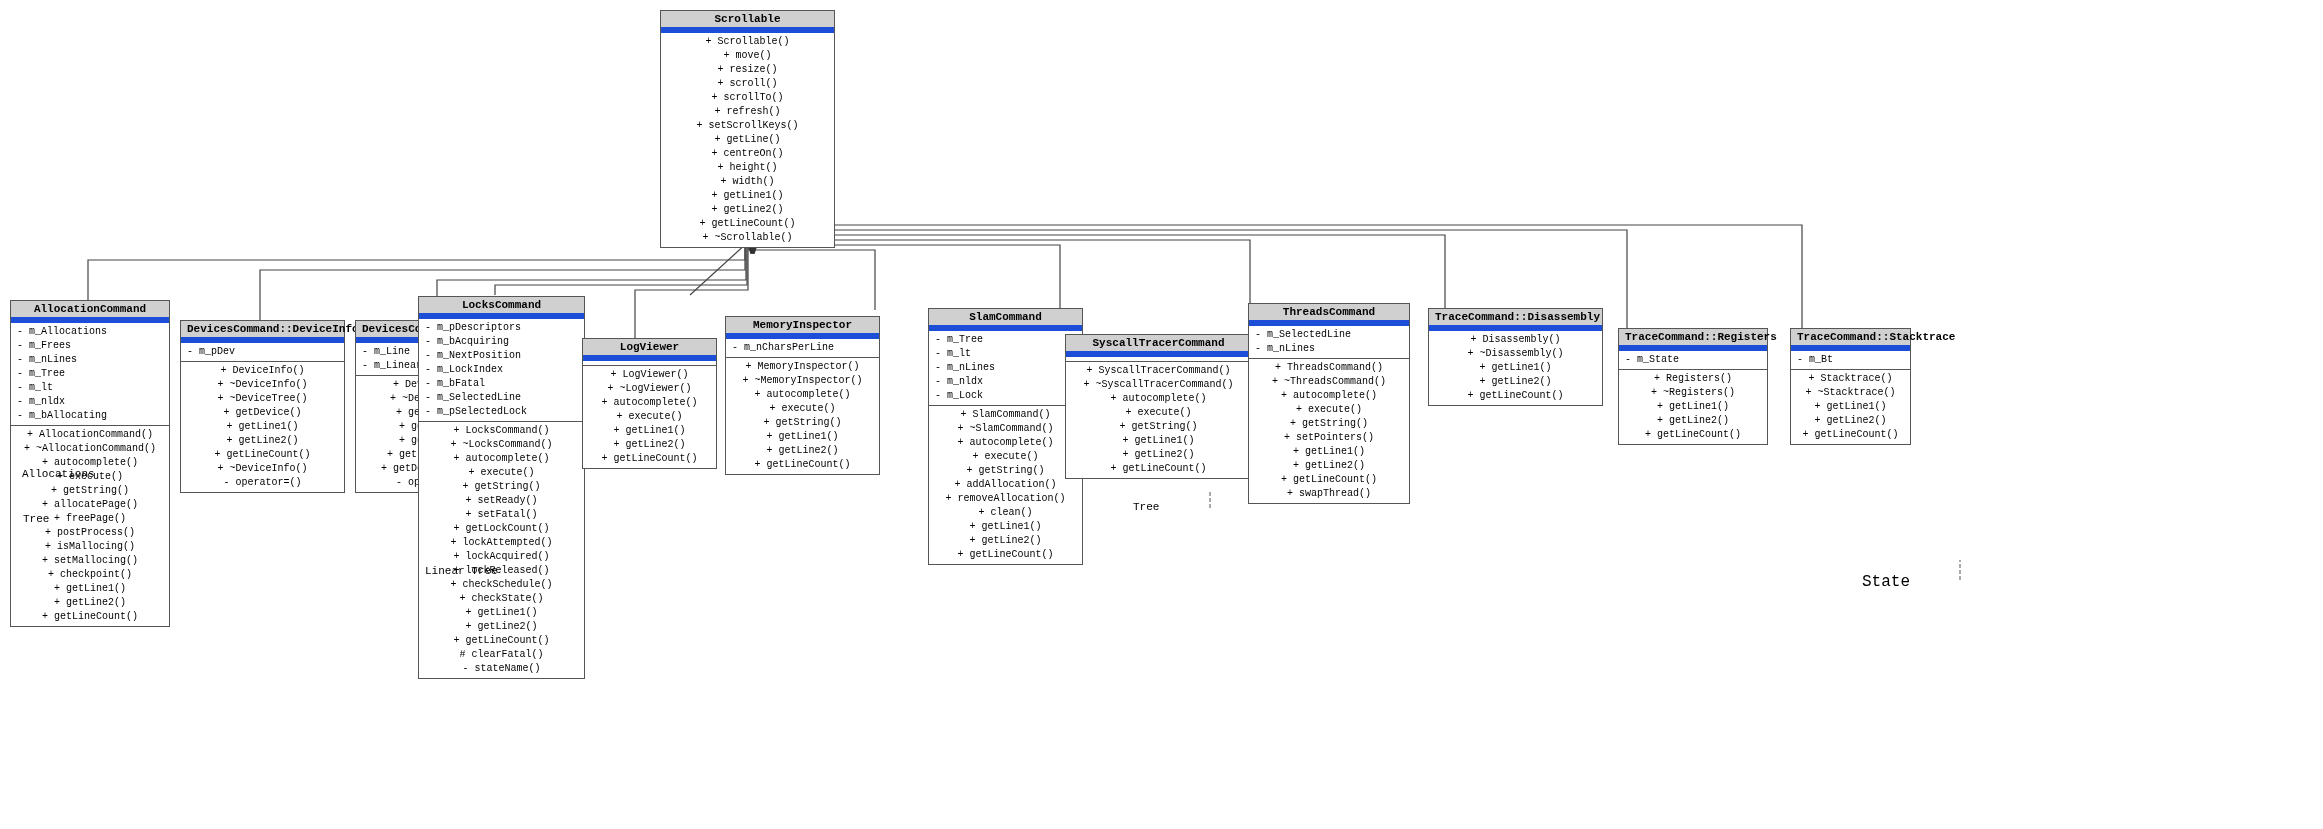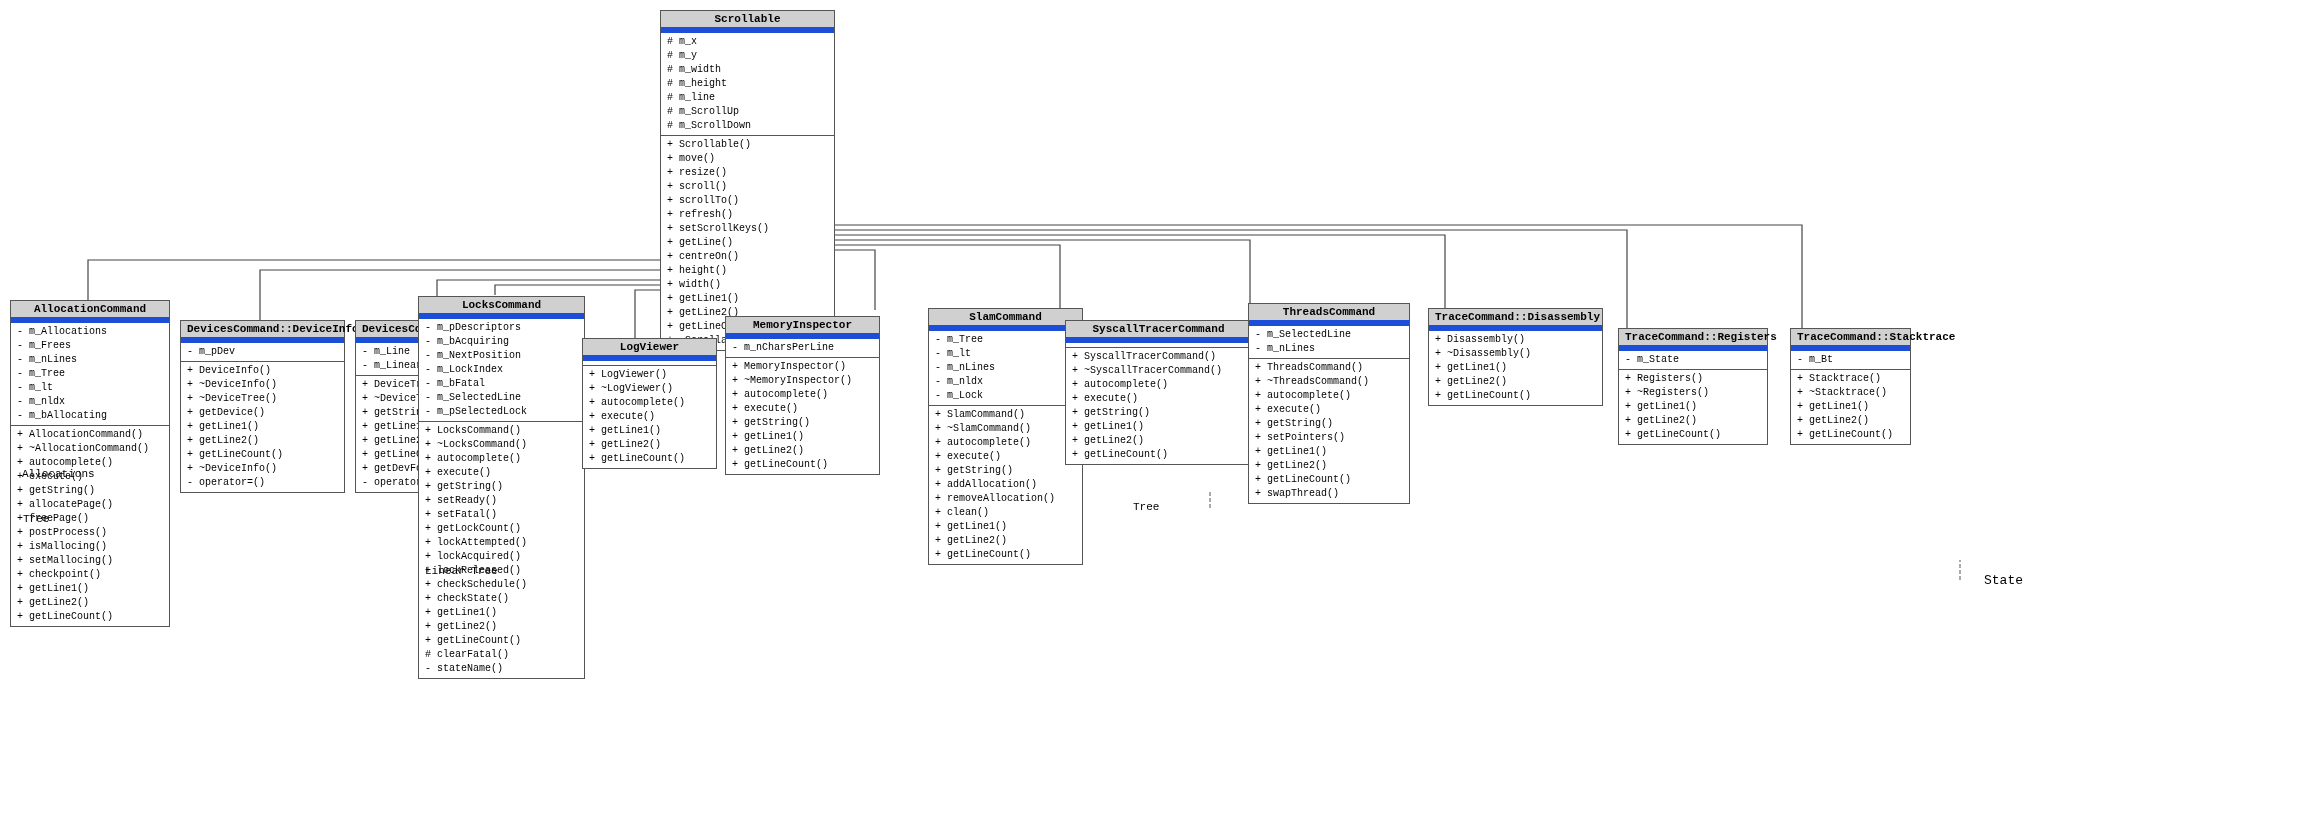--- a/index.html
+++ b/index.html
@@ -32,20 +32,21 @@
       font-size: 11px;
     }
     .uml-box .box-section {
       border-bottom: 1px solid #555;
       padding: 2px 6px;
       font-size: 10px;
       line-height: 1.4;
     }
     .uml-box .box-section:last-child {
       border-bottom: none;
+      text-align: center;
     }
     .uml-box .box-section .item {
       white-space: nowrap;
     }
     svg.arrows {
       position: absolute;
       top: 0;
       left: 0;
       width: 2323px;
       height: 829px;
@@ -101,29 +102,20 @@
     <line x1="530" y1="572" x2="530" y2="550" stroke="#555" stroke-width="1" stroke-dasharray="4,2"></line>
 
     <line x1="1210" y1="508" x2="1210" y2="490" stroke="#555" stroke-width="1" stroke-dasharray="4,2"></line>
 
     <line x1="1960" y1="580" x2="1960" y2="560" stroke="#555" stroke-width="1" stroke-dasharray="4,2"></line>
   </svg>
 
   <div class="uml-box" style="left:660px; top:10px; width:175px;">
     <div class="box-title">Scrollable</div>
     <div class="box-section">
-      <div class="item"># m_x</div>
-      <div class="item"># m_y</div>
-      <div class="item"># m_width</div>
-      <div class="item"># m_height</div>
-      <div class="item"># m_line</div>
-      <div class="item"># m_ScrollUp</div>
-      <div class="item"># m_ScrollDown</div>
-    </div>
-    <div class="box-section">
       <div class="item">+ Scrollable()</div>
       <div class="item">+ move()</div>
       <div class="item">+ resize()</div>
       <div class="item">+ scroll()</div>
       <div class="item">+ scrollTo()</div>
       <div class="item">+ refresh()</div>
       <div class="item">+ setScrollKeys()</div>
       <div class="item">+ getLine()</div>
       <div class="item">+ centreOn()</div>
       <div class="item">+ height()</div>
@@ -281,21 +273,21 @@
       <div class="item">+ getString()</div>
       <div class="item">+ addAllocation()</div>
       <div class="item">+ removeAllocation()</div>
       <div class="item">+ clean()</div>
       <div class="item">+ getLine1()</div>
       <div class="item">+ getLine2()</div>
       <div class="item">+ getLineCount()</div>
     </div>
   </div>
 
-  <div class="uml-box" style="left:1065px; top:320px; width:187px;">
+  <div class="uml-box" style="left:1065px; top:334px; width:187px;">
     <div class="box-title">SyscallTracerCommand</div>
     <div class="box-section" style="min-height:4px;"></div>
     <div class="box-section">
       <div class="item">+ SyscallTracerCommand()</div>
       <div class="item">+ ~SyscallTracerCommand()</div>
       <div class="item">+ autocomplete()</div>
       <div class="item">+ execute()</div>
       <div class="item">+ getString()</div>
       <div class="item">+ getLine1()</div>
       <div class="item">+ getLine2()</div>
@@ -359,15 +351,15 @@
       <div class="item">+ getLine1()</div>
       <div class="item">+ getLine2()</div>
       <div class="item">+ getLineCount()</div>
     </div>
   </div>
 
   <div style="position:absolute; left:23px; top:513px; font-size:11px; font-family: 'Courier New', monospace;">Tree</div>
   <div style="position:absolute; left:22px; top:468px; font-size:11px; font-family: 'Courier New', monospace;">Allocations</div>
   <div style="position:absolute; left:425px; top:565px; font-size:11px; font-family: 'Courier New', monospace;">Linear Tree</div>
   <div style="position:absolute; left:1133px; top:501px; font-size:11px; font-family: 'Courier New', monospace;">Tree</div>
-  <div style="position:absolute; left:1984px; top:573px; font-size:13px; font-family: 'Courier New', monospace;">State</div>
+  <div style="position:absolute; left:1862px; top:573px; font-size:16px; font-family: 'Courier New', monospace;">State</div>
 
 </div>
 
 </body></html>

